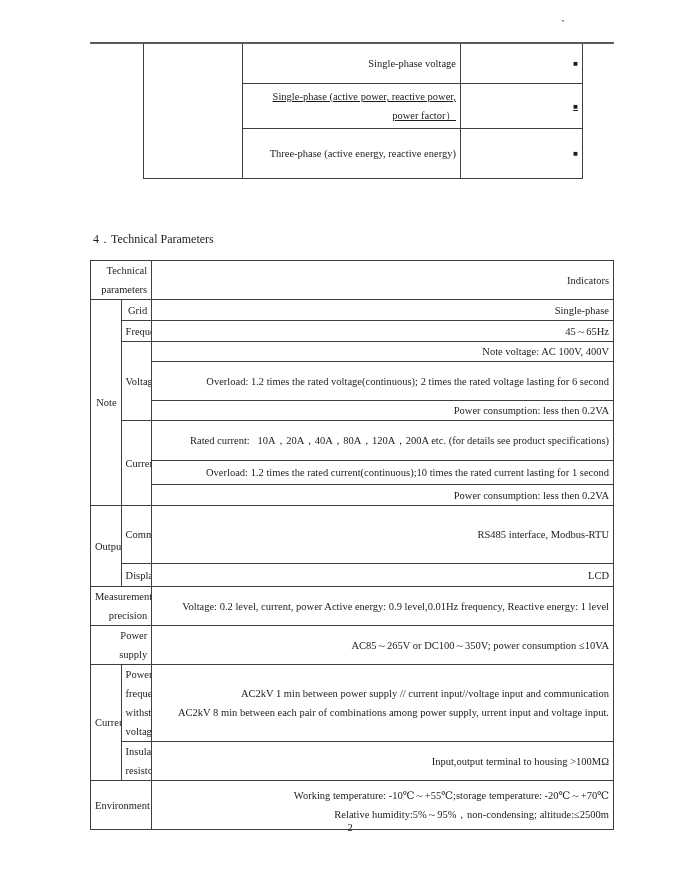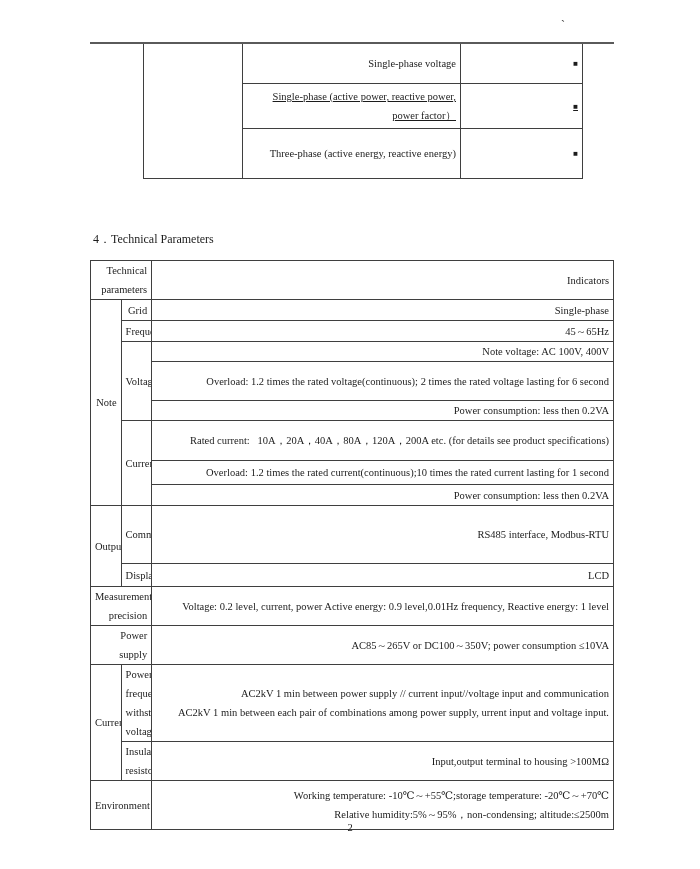--- a/index.html
+++ b/index.html
@@ -172,21 +172,21 @@
     </tr>
     <tr style="height:21px;">
       <td class="c1" colspan="2">Power supply</td>
       <td class="c3">AC85～265V or DC100～350V; power consumption ≤10VA</td>
     </tr>
     <tr style="height:74px;">
       <td class="c1" rowspan="2">Current</td>
       <td class="c2">Power frequency withstand voltage</td>
       <td class="c3">
         <div>AC2kV 1 min between power supply // current input//voltage input and communication</div>
-        <div>AC2kV 1 min between each pair of combinations among power supply, urrent input and voltage input.</div>
+        <div>AC2kV 8 min between each pair of combinations among power supply, urrent input and voltage input.</div>
       </td>
     </tr>
     <tr style="height:24px;">
       <td class="c2">Insulating resistor</td>
       <td class="c3">Input,output terminal to housing &gt;100MΩ</td>
     </tr>
     <tr style="height:49px;">
       <td class="c1" colspan="2">Environment</td>
       <td class="c3">
         <div>Working temperature: -10℃～+55℃;storage temperature: -20℃～+70℃</div>

